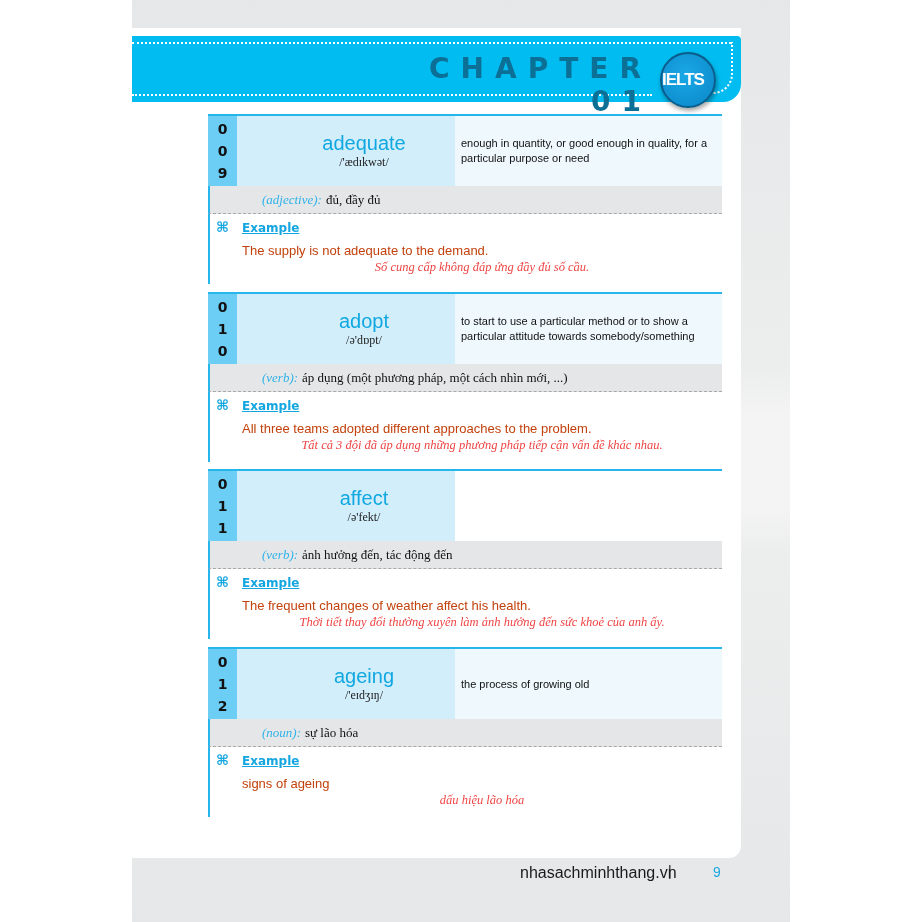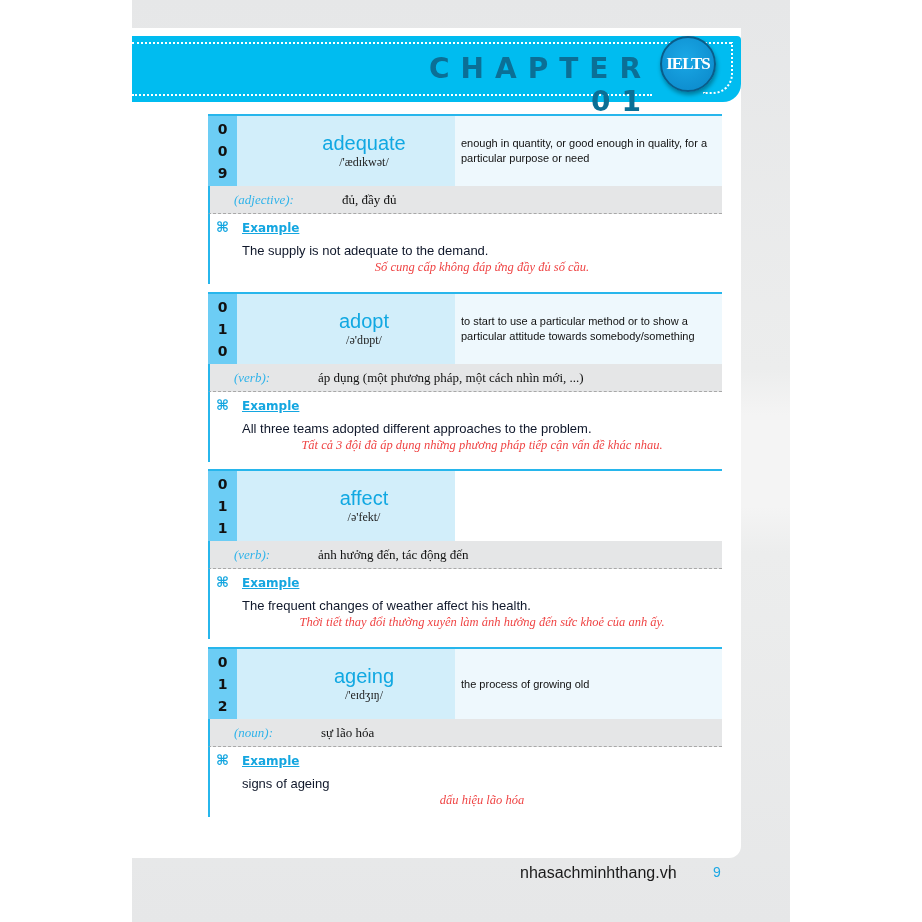--- a/index.html
+++ b/index.html
@@ -31,25 +31,25 @@
       position: absolute; right: 8px; top: 6px; width: 30px; height: 52px;
       border-right: 2px dotted #ffffff; border-bottom: 2px dotted #ffffff;
       border-bottom-right-radius: 20px;
     }
     .chapter-title {
       position: absolute; left: 260px; top: 16px; width: 260px; text-align: right;
       font-family: "DejaVu Sans", sans-serif; font-weight: bold; font-size: 28px;
       letter-spacing: 11px; color: #0b6f96;
     }
     .ielts-badge {
-      position: absolute; left: 528px; top: 0; width: 56px; height: 56px; border-radius: 50%;
+      position: absolute; left: 528px; top: 16px; width: 56px; height: 56px; border-radius: 50%;
       background: radial-gradient(circle at 45% 40%, #1aa8e6, #0a86c8);
       border: 2px solid #0a5d8a; box-shadow: 1px 3px 4px rgba(0,0,0,0.35);
-      color: #ffffff; font-family: Liberation Serif, serif;
-      font-weight: bold; font-size: 17px; text-align: center; line-height: 52px; letter-spacing: -1px;
+      color: #ffffff; font-family: Liberation Sans, sans-serif;
+      font-weight: bold; font-size: 17px; line-height: 52px; letter-spacing: -1px;
     }
 
     .card { position: absolute; left: 208px; width: 514px; }
     .card .top-row { position: relative; display: flex; height: 72px; border-top: 2px solid #27b6ec; }
     .card .num-col {
       width: 29px; background: #6ccdf5; display: flex; flex-direction: column; justify-content: space-around;
       align-items: center; padding: 2px 0; font-family: "DejaVu Sans", sans-serif; font-weight: bold;
       font-size: 14px; color: #111;
     }
     .card .word-col {
@@ -61,36 +61,36 @@
     }
     .card .ipa {
       font-family: "Liberation Serif", serif; font-size: 12px; color: #222; line-height: 15px; margin-top: 1px;
     }
     .card .def-col {
       flex: 1; background: #eef8fd; padding: 12px 6px; display: flex; align-items: center;
       font-family: "Liberation Sans", sans-serif; font-size: 11px; line-height: 15px; color: #111;
     }
     .card .pos-row {
       height: 28px; background: #e5e6e7; border-left: 2px solid #27b6ec;
-      border-bottom: 1px dashed #a8a8a8; padding-left: 24px; display: flex; align-items: center;
-      font-family: "Liberation Serif", serif; font-size: 13px; color: #111; gap: 44px;
+      border-bottom: 1px dashed #a8a8a8; padding-left: 52px; display: flex; align-items: center;
+      font-family: "Liberation Serif", serif; font-size: 13px; color: #111;
     }
     .card .pos-row .pos { font-style: italic; color: #2fb3ea; margin-right: 4px; }
     .card .example {
       border-left: 2px solid #27b6ec; position: relative; padding: 6px 0 6px 32px;
     }
     .card .cmd-icon {
       position: absolute; left: 6px; top: 5px; font-size: 14px; color: #14a6e0; font-weight: bold;
     }
     .card .example-label {
       font-family: "DejaVu Sans", sans-serif; font-weight: bold; font-size: 12px; color: #14a6e0;
       text-decoration: underline; line-height: 16px;
     }
     .card .en {
-      font-family: "Liberation Sans", sans-serif; font-size: 13px; color: #0f172a; margin-top: 7px; line-height: 16px;
+      font-family: "Liberation Sans", sans-serif; font-size: 13px; color: #c2410c; margin-top: 7px; line-height: 16px;
     }
     .card .vi {
       font-family: "Liberation Serif", serif; font-style: italic; font-size: 12.5px; color: #ef4444; line-height: 16px; text-align: center;
     }
 
     .footer-site {
       position: absolute; left: 520px; top: 864px; font-family: "Liberation Sans", sans-serif;
       font-size: 16px; color: #1a1a1a;
     }
     .footer-sep {

